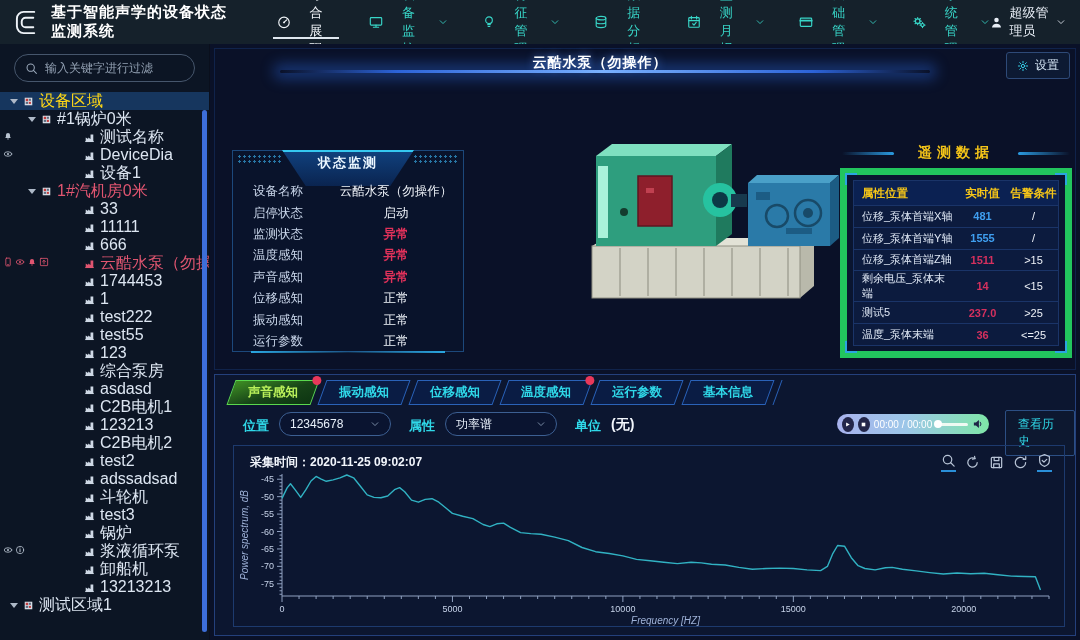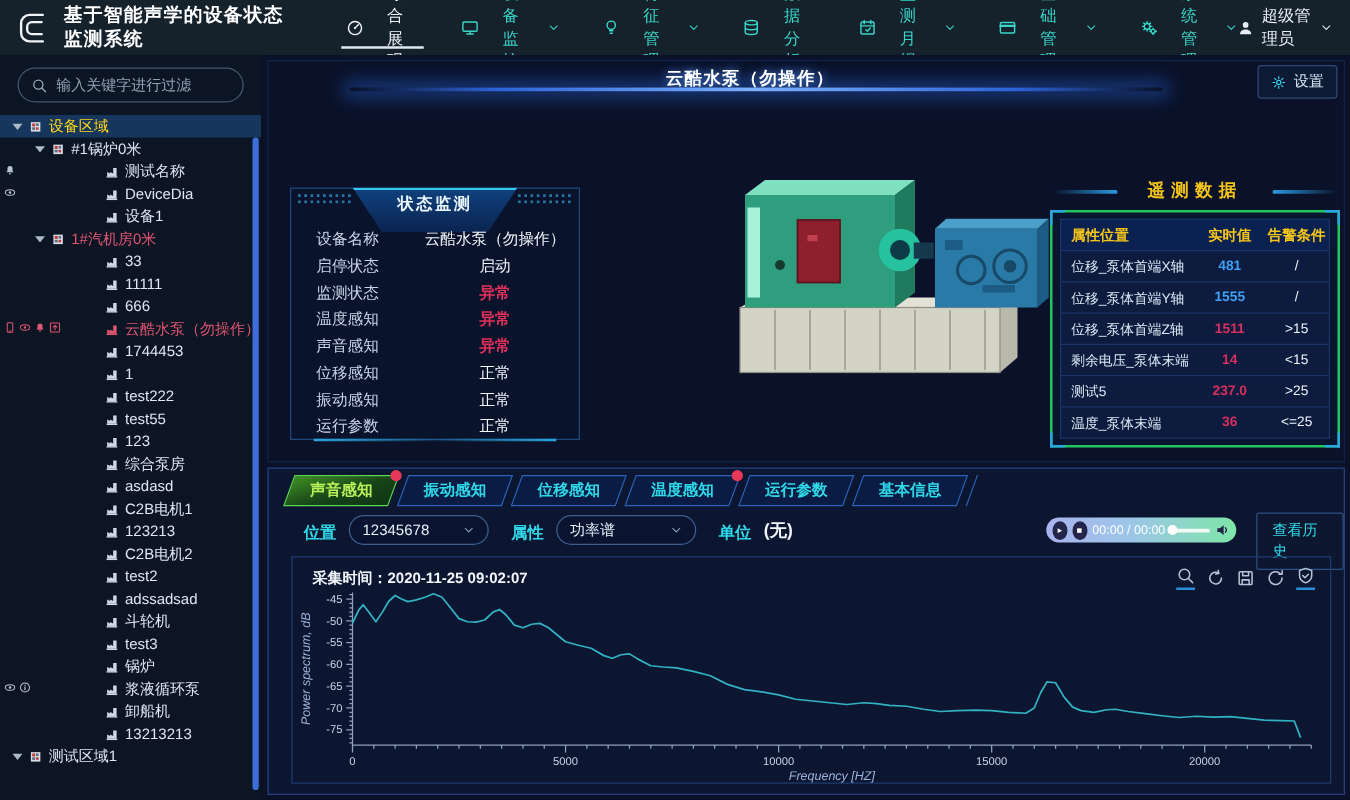--- a/index.html
+++ b/index.html
@@ -22,21 +22,21 @@
 
   
   .layout { display:flex; height:596px; }
   .sidebar { width:210px; background:#0c1524; position:relative; overflow:hidden; border-right:1px solid #0a0f1c; }
   .search-box { margin:10px 14px 4px 14px; height:28px; border:1px solid #46566c; border-radius:15px;
     display:flex; align-items:center; padding:0 10px; gap:7px; color:#93a1b3; background:transparent; }
   .search-box .ic { width:13px; height:13px; color:#9aa8ba; }
   .search-box input { background:transparent; border:none; outline:none; color:#aeb9c8; font-size:12px; width:140px;
     font-family:inherit; }
   .search-box input::placeholder { color:#93a1b3; }
-  .tree { margin-top:10px; font-size:12px; color:#dde6f2;text-align:center; }
+  .tree { margin-top:10px; font-size:16px; color:#dde6f2;text-align:center; }
   .trow { height:18px; display:flex; align-items:center; position:relative; cursor:pointer; white-space:nowrap; }
   .trow.lv0 { padding-left:10px; } .trow.lv1 { padding-left:28px; } .trow.lv2 { padding-left:84px; }
   .trow .tri { width:0; height:0; border:4px solid transparent; border-top:5px solid #aeb9c8; margin:5px 5px 0 0; }
   .trow .ic { width:11px; height:11px; margin-right:5px; color:#cfd9e6; }
   .trow .lbl { line-height:18px; }
   .trow.sel { background:#16365e; }
   .trow.yellow { color:#ffd816; }
   .trow.alarm { color:#e05570; } .trow.alarm .ic { color:#e05570; }
   .tbadges { position:absolute; left:3px; top:3px; display:flex; gap:2px; color:#b9c4d2; }
   .trow.alarm .tbadges { color:#e05570; }
@@ -71,21 +71,21 @@
   .sp-row .k { width:96px; padding-left:20px; color:#c9d6ea; }
   .sp-row .v { flex:1; text-align:center; color:#f2f6fc; }
   .sp-row .v.alarm { color:#e0315a; font-weight:bold; }
 
   
   .tele-panel { position:absolute; right:8px; top:100px; width:232px; height:214px; }
   .tele-title { text-align:center; color:#f5c518; font-size:14px; font-weight:bold; letter-spacing:5px; height:22px; position:relative; }
   .tele-title::before,.tele-title::after { content:""; position:absolute; top:8px; width:52px; height:3px;
     background:linear-gradient(90deg,transparent,#2a9ae0); border-radius:2px; }
   .tele-title::before { left:2px; } .tele-title::after { right:2px; transform:scaleX(-1); }
-  .tele-box { position:absolute; top:24px; left:0; right:0; bottom:0; border:2px solid #22c55e; background:rgba(12,28,64,.35); }
+  .tele-box { position:absolute; top:24px; left:0; right:0; bottom:0; border:7px solid #22c55e; background:rgba(12,28,64,.35); }
   .corner { position:absolute; width:12px; height:12px; border:2px solid #2aa6e0; }
   .corner.tl { top:-2px; left:-2px; border-right:none; border-bottom:none; }
   .corner.tr { top:-2px; right:-2px; border-left:none; border-bottom:none; }
   .corner.bl { bottom:-2px; left:-2px; border-right:none; border-top:none; }
   .corner.br { bottom:-2px; right:-2px; border-left:none; border-top:none; }
   .tele-table { position:absolute; top:5px; left:6px; right:6px; bottom:5px; display:flex; flex-direction:column; }
   .tele-hrow { display:flex; background:#0b2152; height:26px; align-items:center; border:1px solid #1a3468; }
   .tele-hrow .c { color:#f5c518; font-size:11.5px; font-weight:bold; }
   .tele-row { display:flex; flex:1; align-items:center; background:rgba(16,40,90,.35); border:1px solid #1a3468; border-top:none; }
   .c0 { width:50%; padding-left:8px; } .c1 { width:26%; text-align:center; } .c2 { width:24%; text-align:center; }

